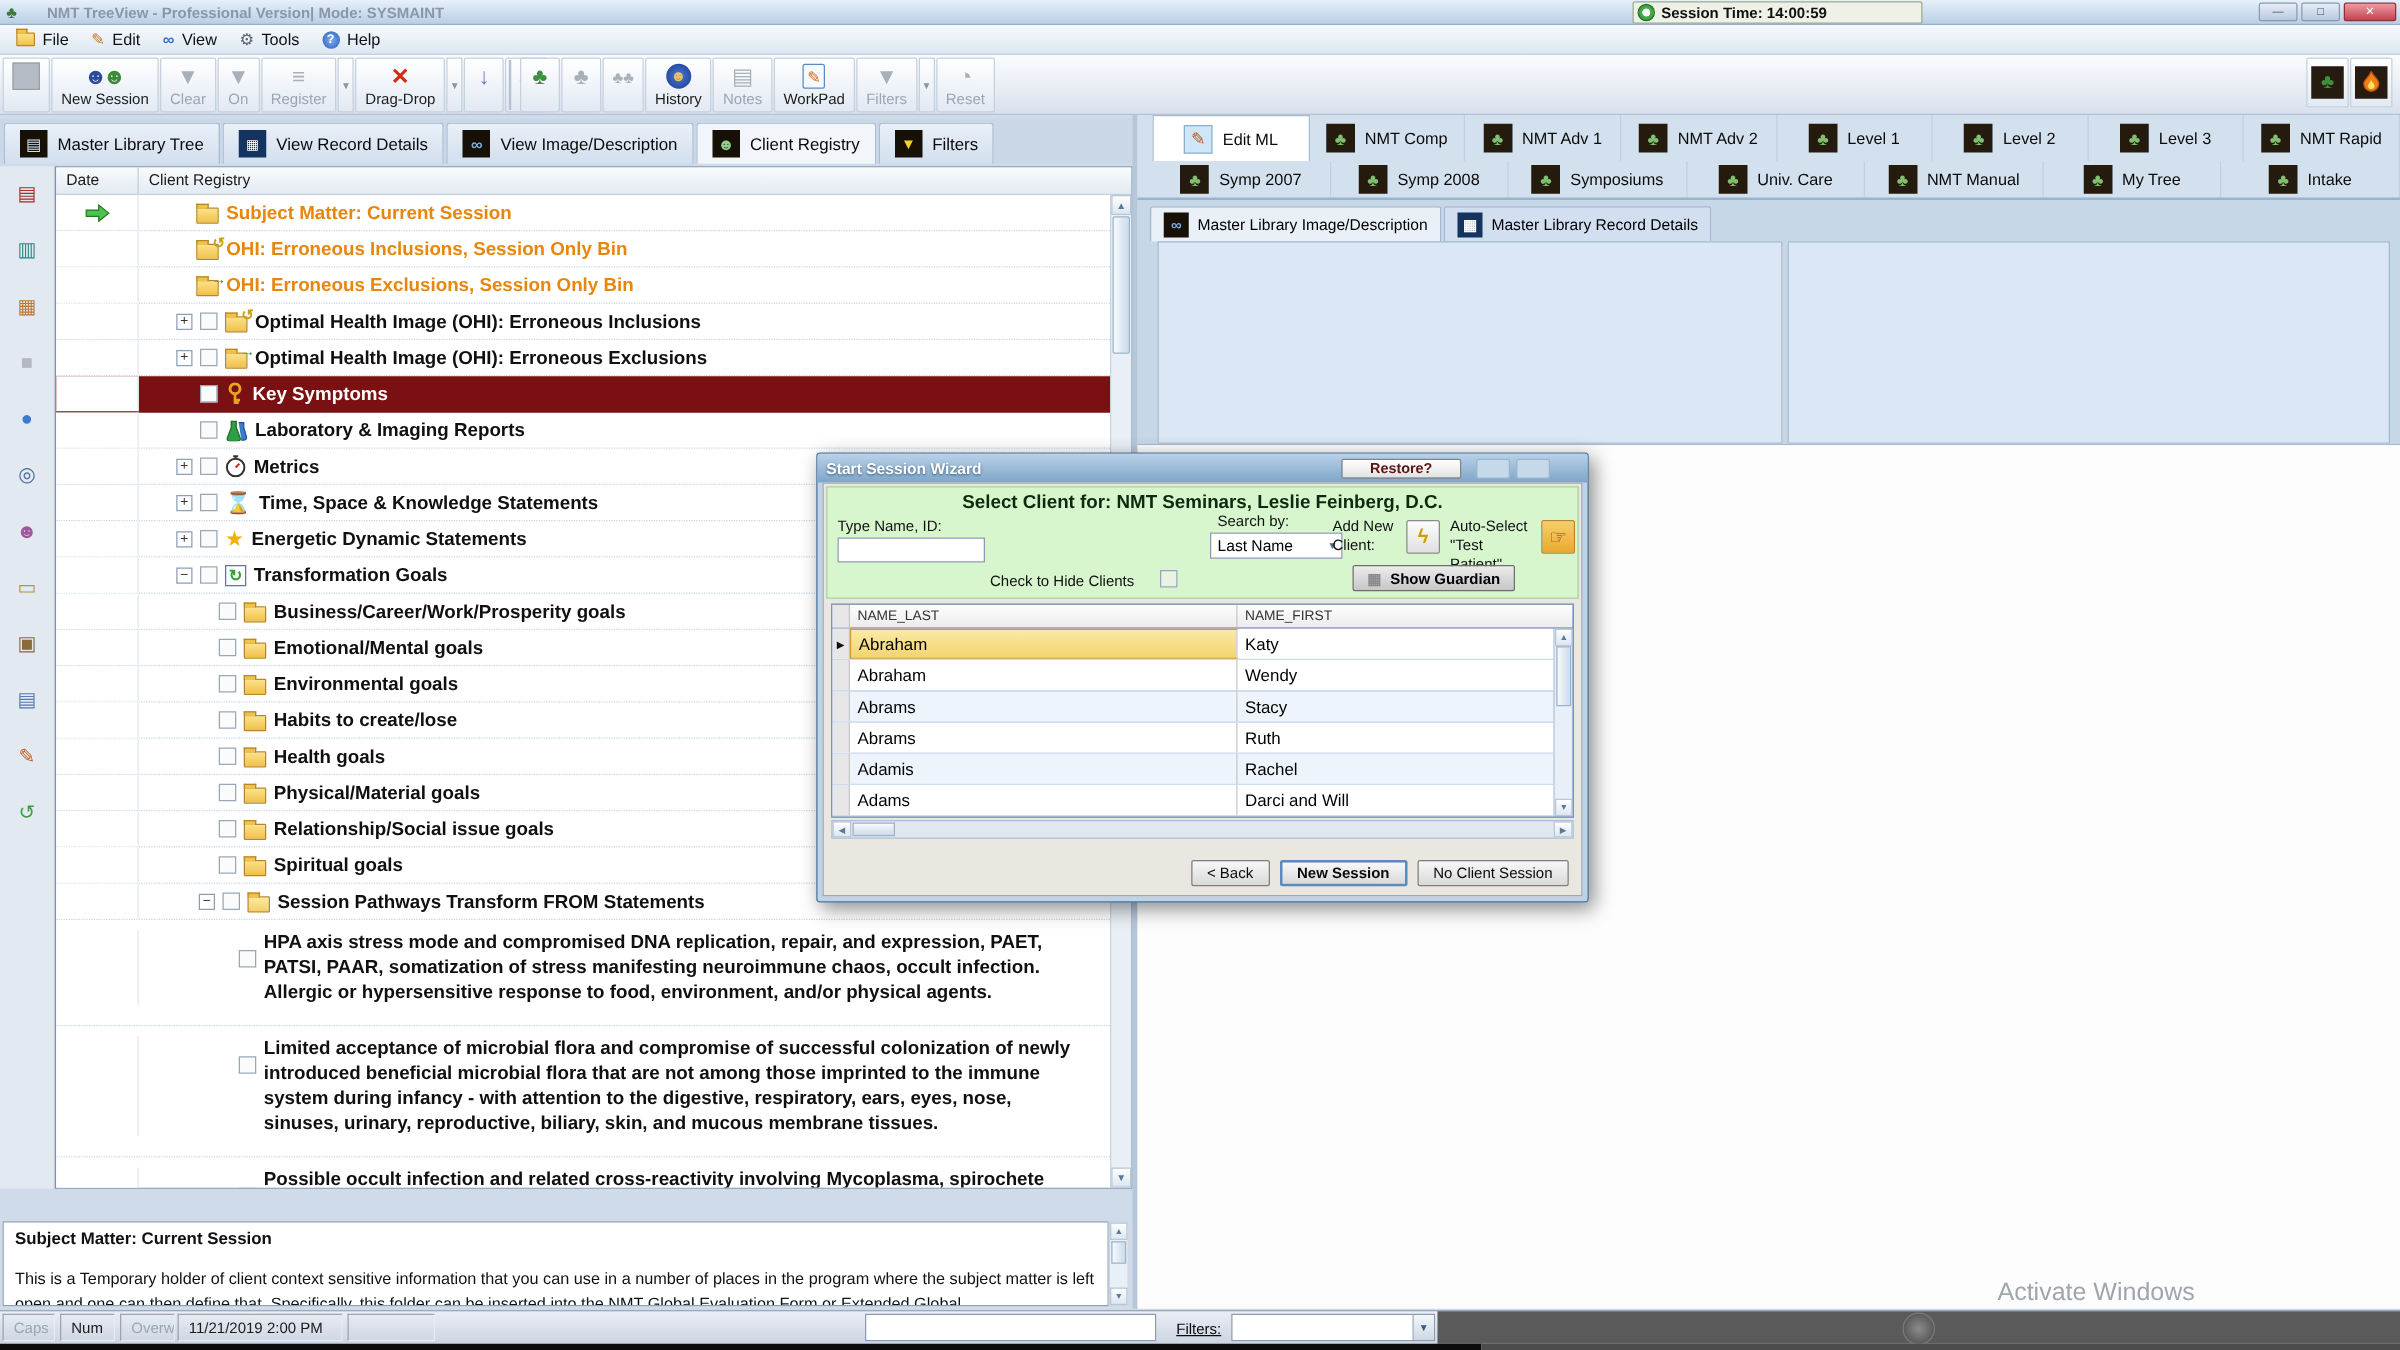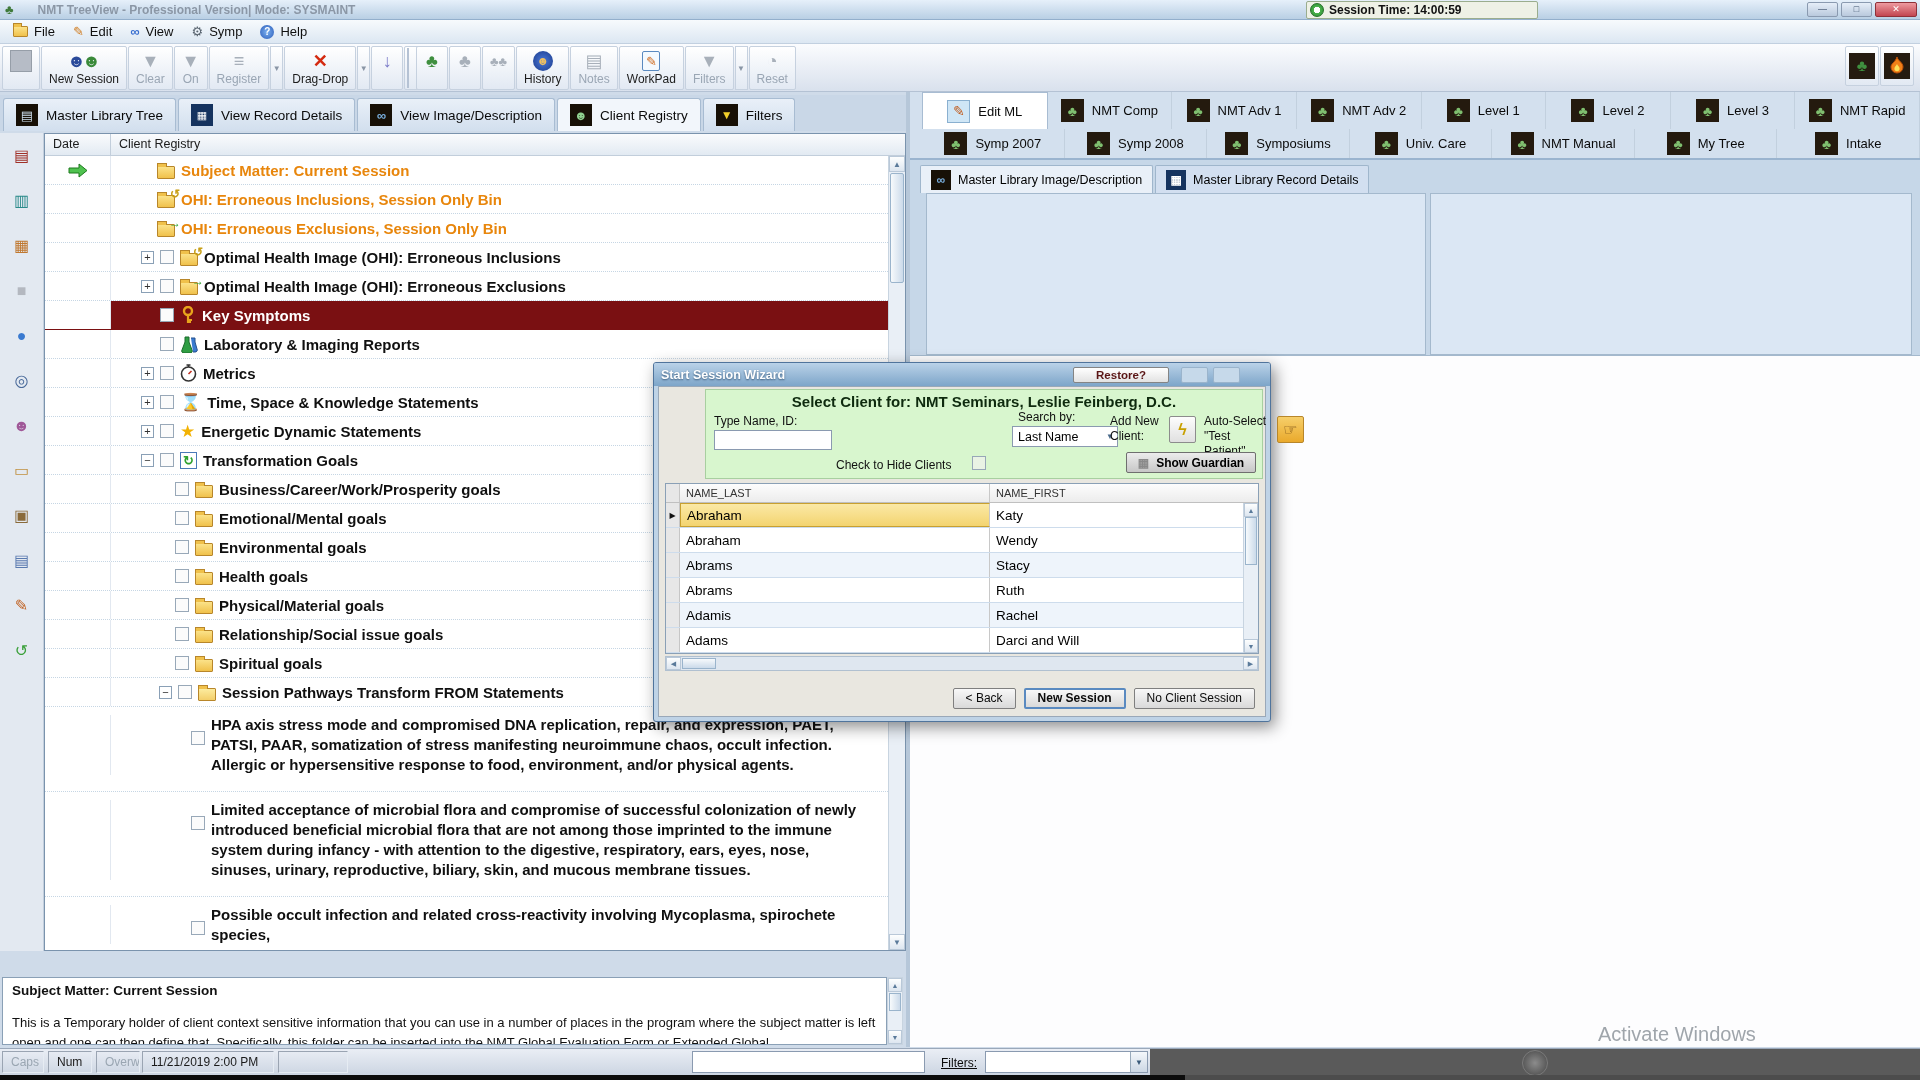--- a/index.html
+++ b/index.html
@@ -167,21 +167,21 @@
     color:#fff; font-weight:bold; font-size:12.5px; text-shadow:0 1px 2px #3a5a7a; }
   .dlg-restore { position:absolute; left:419px; top:4px; width:96px; height:16px;
     background:linear-gradient(#ffffff,#e2e2e2); border:1px solid #848484; border-radius:2px;
     font-size:11.5px; font-weight:bold; color:#5a1515; display:flex; align-items:center; justify-content:center; }
   .dlg-sq { position:absolute; top:4px; width:27px; height:16px; background:#c6d9ea;
     border:1px solid #9ab4cc; border-radius:2px; }
   .sq1 { left:527px; } .sq2 { left:559px; }
   .dlg-body { position:absolute; top:23px; left:4px; right:4px; bottom:4px; background:#e9e7e0;
     border:1px solid #9aa8b8; }
   .dlg-green { position:absolute; top:2px; left:2px; right:2px; height:90px; background:#d8f6ce;
-    border:1px solid #a8cfa0;margin-left:44px; }
+    border:1px solid #a8cfa0; }
   .dlg-header { text-align:center; font-size:15px; font-weight:bold; color:#0e2a0e; padding-top:3px; }
   .glbl { position:absolute; font-size:12px; color:#101010; line-height:1.25; }
   .ginp { position:absolute; background:#fff; border:1px solid #8a9ab0; }
   .l-typename { left:8px; top:24px; } .i-typename { left:8px; top:40px; width:118px; height:20px; }
   .l-searchby { left:312px; top:20px; }
   .dd-searchby { position:absolute; left:306px; top:36px; width:106px; height:21px; background:#fff;
     border:1px solid #8a9ab0; font-size:12.5px; display:flex; align-items:center;
     justify-content:space-between; padding:0 3px 0 5px; }
   .dd-arrow { font-size:8px; color:#4a6a8a; }
   .l-addnew { left:404px; top:24px; width:58px; }
@@ -299,21 +299,21 @@
     <div class="menu-item">
       <span class="mi mi-edit">✎</span>
       <span>Edit</span>
     </div>
     <div class="menu-item">
       <span class="mi mi-view">∞</span>
       <span>View</span>
     </div>
     <div class="menu-item">
       <span class="mi mi-gear">⚙</span>
-      <span>Symp</span>
+      <span>Tools</span>
     </div>
     <div class="menu-item">
       <span class="mi-help">?</span>
       <span>Help</span>
     </div>
   </div>
 
   <div class="toolbar">
     <div class="tb-group g1">
       <div class="tb-btn">
@@ -598,20 +598,28 @@
 
       <div class="trow">
         <div class="datecell"></div>
         <div class="tcontent p-l2">
           <span class="cb"></span>
           <span class="i-folder"></span>
           <span class="tlabel">Environmental goals</span>
         </div>
       </div>
 
+      <div class="trow">
+        <div class="datecell"></div>
+        <div class="tcontent p-l2">
+          <span class="cb"></span>
+          <span class="i-folder"></span>
+          <span class="tlabel">Habits to create/lose</span>
+        </div>
+      </div>
 
       <div class="trow">
         <div class="datecell"></div>
         <div class="tcontent p-l2">
           <span class="cb"></span>
           <span class="i-folder"></span>
           <span class="tlabel">Health goals</span>
         </div>
       </div>
 

